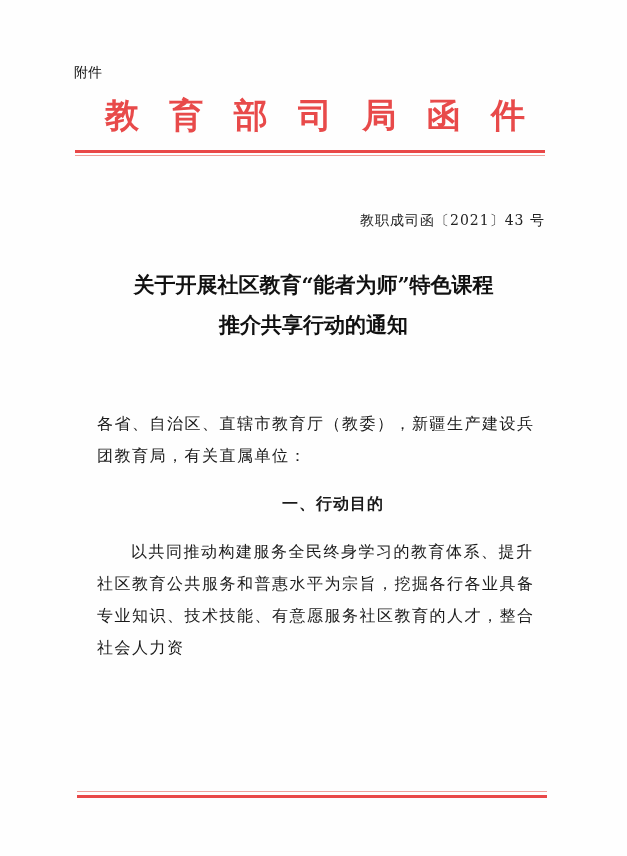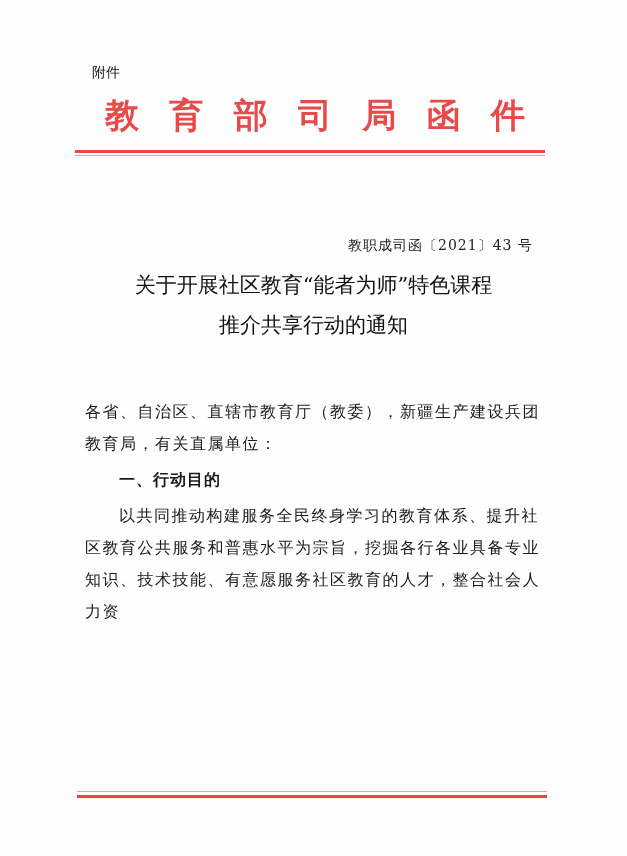--- a/index.html
+++ b/index.html
@@ -1,50 +1,49 @@
 <!DOCTYPE html>
 <html><head>
 <meta charset="utf-8">
 <style>
   html, body { margin: 0; padding: 0; }
   body {
     width: 627px; height: 856px; background: #fefefe; position: relative; overflow: hidden;
     font-family: "DejaVu Serif", "Liberation Serif", serif; color: #1a1a1a;
   }
   .attach {
-    position: absolute; left: 92px; top: 64px; font-size: 14px;
+    position: absolute; left: 74px; top: 64px; font-size: 14px;
     font-family: "DejaVu Sans", sans-serif; color: #111;
   }
   .masthead {
     position: absolute; left: 105px; top: 93px; width: 420px;
     display: flex; justify-content: space-between;
     font-size: 34px; color: #e84a4a; font-weight: bold; letter-spacing: 0;
     font-family: "DejaVu Serif", serif;
   }
   .rule-top-thick { position: absolute; left: 75px; top: 150px; width: 470px; height: 3px; background: #e94848; }
   .rule-top-thin { position: absolute; left: 75px; top: 155px; width: 470px; height: 1px; background: #f0a09a; }
   .docno {
-    position: absolute; left: 348px; top: 212px; font-size: 14px; color: #222;
+    position: absolute; left: 360px; top: 212px; font-size: 14px; color: #222;
     letter-spacing: 1px;
-    margin-top: 25px;
   }
   .title {
     position: absolute; left: 0; width: 627px; text-align: center;
-    font-size: 21px; font-weight: normal; color: #111; line-height: 30px;
+    font-size: 21px; font-weight: bold; color: #111; line-height: 30px;
   }
   .title.l1 { top: 270px; }
   .title.l2 { top: 302px; margin-top: 8px; }
   .body {
     position: absolute; left: 81px; width: 470px;
     font-size: 16px; line-height: 32px; letter-spacing: 1.5px; color: #1a1a1a;
   }
-  .para { margin: 4px; }
+  .para { margin: 16px; }
   .indent { text-indent: 34px; }
   .heading {
-    font-family: "DejaVu Sans", sans-serif; font-weight: bold; text-indent: 34px; letter-spacing: 1px;
+    font-family: "DejaVu Sans", sans-serif; font-weight: bold; text-indent: 34px; letter-spacing: 1px; text-align: center;
   }
   .rule-bot-thin { position: absolute; left: 77px; top: 791px; width: 470px; height: 1px; background: #f0a09a; }
   .rule-bot-thick { position: absolute; left: 77px; top: 795px; width: 470px; height: 3px; background: #e94848; }
 </style>
 </head>
 <body>
 
 <div class="attach">附件</div>
 
 <div class="masthead">

